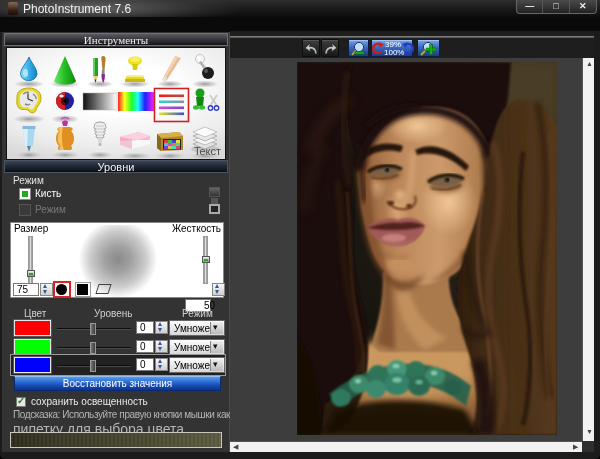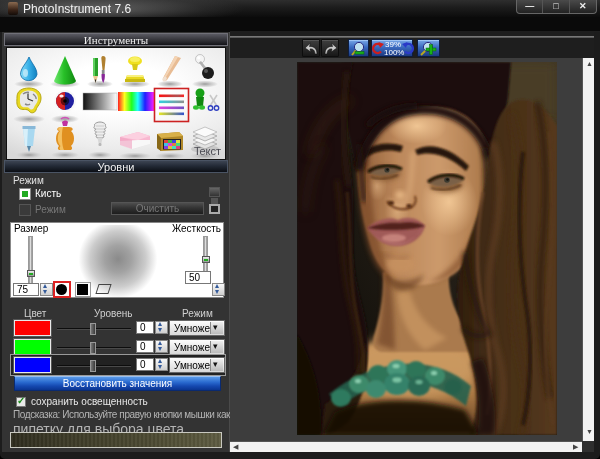--- a/index.html
+++ b/index.html
@@ -291,21 +291,20 @@
     </svg>
     </div>
     <div class="phdr" id="hdr2">Уровни</div>
     <div class="lbl" style="left:11px;top:143px">Режим</div>
     <div class="cb" style="left:17px;top:156px">
         <div class="in"></div>
       </div>
     <div class="lbl" style="left:33px;top:156px;color:#fff">Кисть</div>
     <div class="cb" style="left:17px;top:172px;background:#3a3a3a;border-color:#555"></div>
     <div class="lbl" style="left:33px;top:172px;color:#777">Режим</div>
-    <div class="btndark" style="top:170px">Очистить</div>
     <div style="position:absolute;left:207px;top:155px;width:11px;height:10px;background:linear-gradient(180deg,#666,#333);border:1px solid #555"></div>
     <div style="position:absolute;left:209px;top:166px;width:7px;height:6px;background:#555"></div>
     <div style="position:absolute;left:207px;top:172px;width:11px;height:10px;border:2px solid #aaa;background:#222"></div>
 
     <div id="wbox">
       <div id="blob"></div>
       <div style="position:absolute;left:3px;top:0px">Размер</div>
       <div style="position:absolute;right:2px;top:0px">Жесткость</div>
       <div class="vslider" style="left:17px">
           <div class="vthumb" style="top:33px">
@@ -319,21 +318,21 @@
         </div>
       <div class="numbox" style="left:2px;top:60px;width:26px;text-align:left;padding-left:3px">75</div>
       <div class="spin" style="left:29px;top:60px"></div>
       <div style="position:absolute;left:43px;top:59px;width:16px;height:15px;background:#fff;border:1px solid #d22;outline:1px solid #d22">
         <div style="position:absolute;left:1px;top:1px;width:11px;height:11px;background:#000;border-radius:50%"></div>
         </div>
       <div style="position:absolute;left:64px;top:59px;width:16px;height:15px;background:#fff;border:1px solid #999">
         <div style="position:absolute;left:1px;top:1px;width:11px;height:11px;background:#000"></div>
         </div>
       <div style="position:absolute;left:86px;top:61px;width:13px;height:10px;border:1px solid #444;transform:skewX(-18deg)"></div>
-      <div class="numbox" style="left:174px;top:48px;width:26px;text-align:left;padding-left:3px">50</div>
+      <div class="numbox" style="left:174px;top:76px;width:26px;text-align:left;padding-left:18px">50</div>
       <div class="spin" style="left:201px;top:60px"></div>
     </div>
 
     <div class="chead" style="left:22px;top:276px">Цвет</div>
     <div class="chead" style="left:92px;top:276px">Уровень</div>
     <div class="chead" style="left:180px;top:276px">Режим</div>
 
     <div class="swatch" style="top:288px;background:#f00"></div>
     <div class="hslider" style="top:296px">
         <div class="hthumb"></div>

